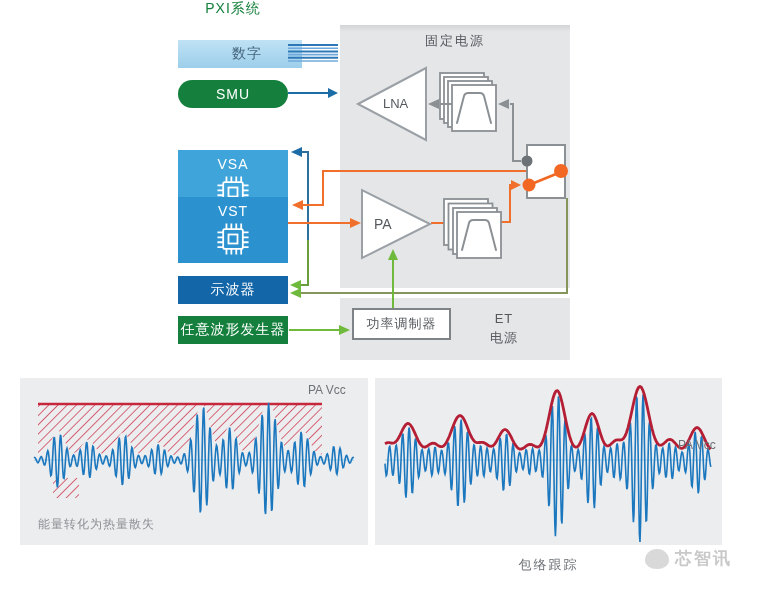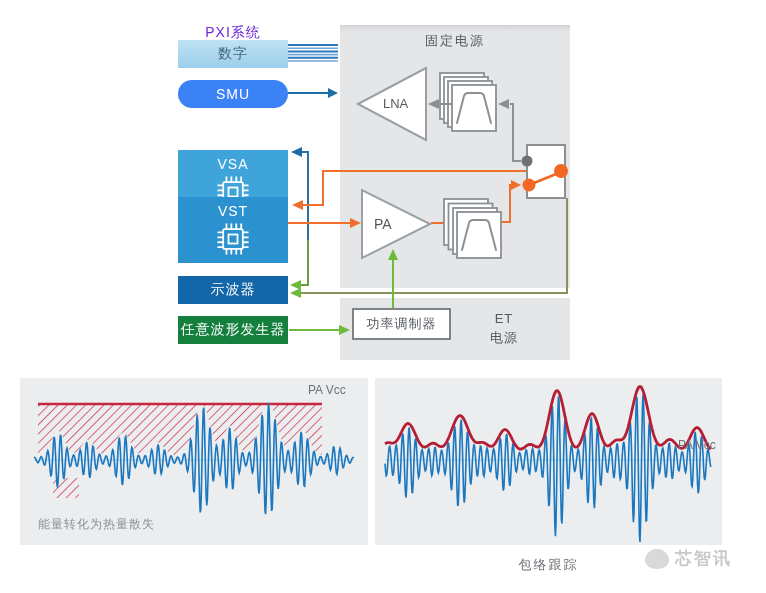--- a/index.html
+++ b/index.html
@@ -1,23 +1,23 @@
 <!DOCTYPE html>
 <html><head>
 <meta charset="utf-8">
 <style>
   html,body{margin:0;padding:0;background:#fff;}
   .stage{position:relative;width:766px;height:593px;background:#ffffff;
          font-family:"Liberation Sans",sans-serif;overflow:hidden;}
   .abs{position:absolute;}
-  .pxi-title{left:178px;top:24px;width:110px;text-align:center;font-size:14px;color:#6d28d9;letter-spacing:1px;}
+  .pxi-title{left:178px;top:0;width:110px;text-align:center;font-size:14px;color:#15803d;letter-spacing:1px;}
   .ibox{left:178px;width:110px;display:flex;flex-direction:column;align-items:center;justify-content:center;
         font-size:14px;letter-spacing:1px;}
-  .b-digital{top:40px;height:28px;background:linear-gradient(#bfe2f5,#9cceea);color:#44657d;}
-  .b-smu{top:80px;height:28px;background:#3b82f6;color:#ffffff;border-radius:14px;}
+  .b-digital{top:40px;height:28px;background:linear-gradient(#bfe2f5,#9cceea);color:#44657d;padding-left:14px;}
+  .b-smu{top:80px;height:28px;background:#15803d;color:#ffffff;border-radius:14px;}
   .b-vsa{top:118px;height:66px;background:#3ea4da;color:#ffffff;margin-top:32px;}
   .b-vst{top:197px;height:66px;background:#2b92cf;color:#ffffff;}
   .b-scope{top:276px;height:28px;background:#1366a8;color:#ffffff;}
   .b-awg{top:316px;height:28px;background:#15803d;color:#ffffff;}
   .chip{margin-top:2px;}
   .module-box{left:340px;top:25px;width:230px;height:263px;background:linear-gradient(#d2d4d7,#e5e6e8 7px);}
   .et-box{left:340px;top:298px;width:230px;height:62px;background:#e5e6e8;}
   .modulator{left:352px;top:308px;width:95px;height:28px;background:#ffffff;border:2px solid #7e8387;
              display:flex;align-items:center;justify-content:center;font-size:13px;color:#55595e;letter-spacing:1px;}
   .module-title{left:340px;top:32px;width:230px;text-align:center;font-size:13px;color:#55595e;letter-spacing:2px;}

